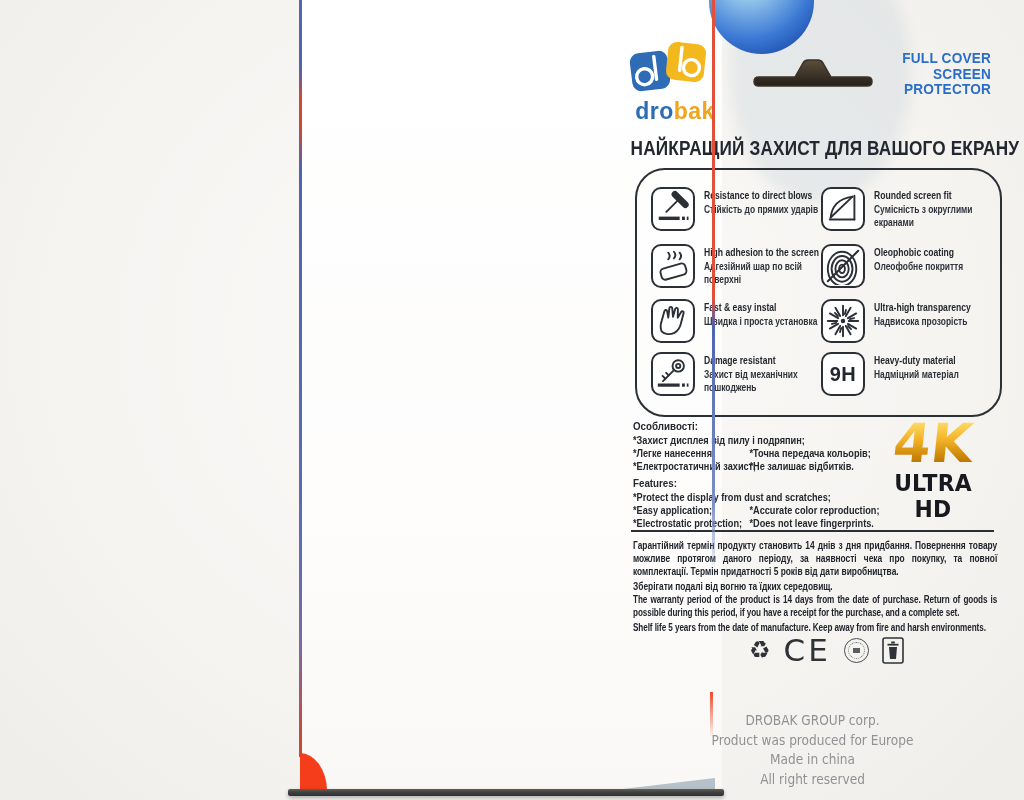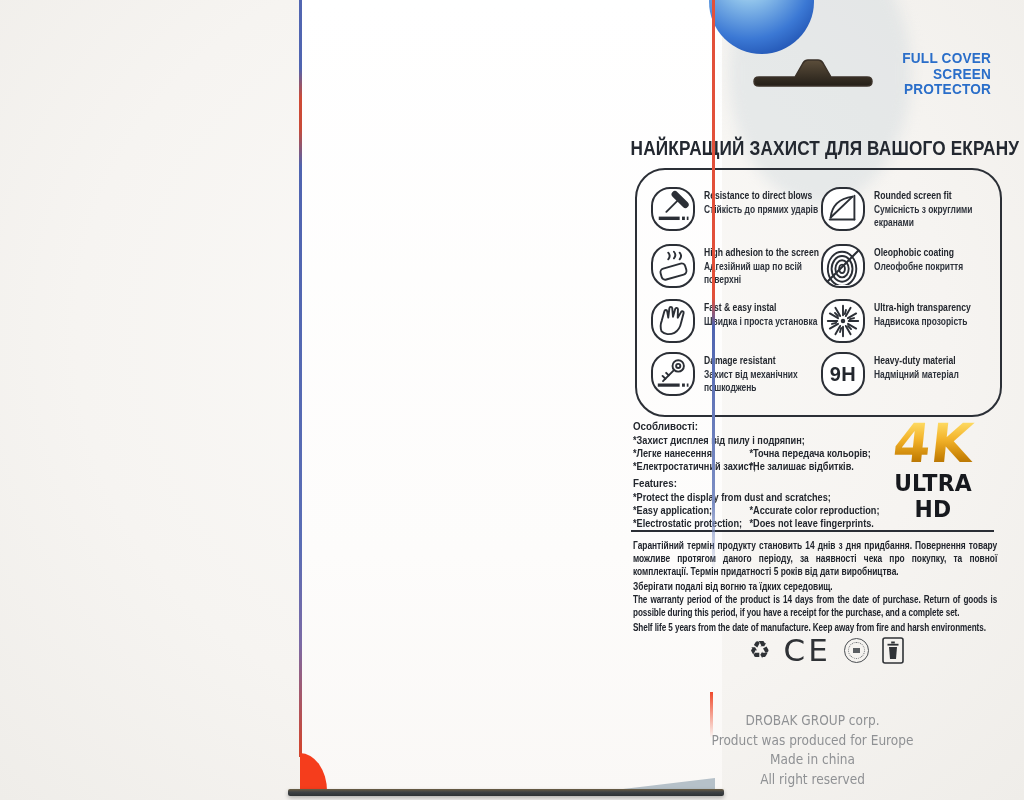--- a/index.html
+++ b/index.html
@@ -45,21 +45,21 @@
   
   .headline{position:absolute;left:300px;top:137px;width:423px;text-align:center;
       font-size:20px;font-weight:700;color:#232830;letter-spacing:.2px;
       transform:scaleX(.86);transform-origin:50% 0;white-space:nowrap;}
   
   .feat-box{position:absolute;left:334px;top:168px;width:363px;height:245px;
       border:2.6px solid #2b2f36;border-radius:30px;}
   .fi{position:absolute;display:flex;align-items:flex-start;}
   .fi.c1{left:14px;} .fi.c2{left:184px;}
   .fi.r1{top:17px;} .fi.r2{top:74px;} .fi.r3{top:129px;} .fi.r4{top:182px;}
-  .fi-icon{flex:0 0 auto;width:44px;height:44px;border:2.3px solid #2b2f36;border-radius:19px;
+  .fi-icon{flex:0 0 auto;width:44px;height:44px;border:2.3px solid #2b2f36;border-radius:10px;
       box-sizing:border-box;display:flex;align-items:center;justify-content:center;background:#fff;}
   .fi-icon svg{width:38px;height:38px;stroke:#2b2f36;fill:none;stroke-width:2;stroke-linecap:round;stroke-linejoin:round;}
   .nineh{font-size:20px;font-weight:700;color:#23272e;letter-spacing:.5px;}
   .fi-text{margin-left:9px;margin-top:2px;width:160px;transform:scaleX(.78);transform-origin:0 0;}
   .fi-text b{display:block;font-size:11px;font-weight:700;color:#23272e;line-height:13px;margin-bottom:1px;}
   .fi-text i{display:block;font-style:normal;font-size:10.8px;font-weight:600;color:#2d323b;line-height:12.6px;}
   
   .bullets{position:absolute;left:332px;width:345px;transform:scaleX(.85);transform-origin:0 0;
       color:#23272e;}
   .bullets.ua{top:420px;} .bullets.en{top:477px;}
@@ -107,20 +107,35 @@
     <svg class="hang-slot" viewBox="0 0 132 40">
       <defs>
         <linearGradient id="slotg" x1="0" y1="0" x2="0" y2="1">
           <stop offset="0" stop-color="#5c4e3b"></stop>
             <stop offset="1" stop-color="#241f18"></stop>
         </linearGradient>
       </defs>
       <path d="M12,21 H48 L56,7 Q58,4 61,4 H71 Q74,4 76,7 L84,21 H120 Q125,21 125,25.5 Q125,30 120,30 H12 Q7,30 7,25.5 Q7,21 12,21 Z" fill="url(#slotg)" stroke="#3a3128" stroke-width="1.5" stroke-linejoin="round"></path>
     </svg>
 
+    <div class="logo">
+      <div class="sq blue">
+        <svg width="38" height="38" viewBox="0 0 38 38">
+          <circle cx="13" cy="24" r="8" fill="none" stroke="#fff" stroke-width="3.4"></circle>
+          <line x1="24.5" y1="5" x2="24.5" y2="28" stroke="#fff" stroke-width="3.4" stroke-linecap="round"></line>
+        </svg>
+      </div>
+      <div class="sq yellow">
+        <svg width="38" height="38" viewBox="0 0 38 38">
+          <line x1="13.5" y1="5" x2="13.5" y2="28" stroke="#fff" stroke-width="3.4" stroke-linecap="round"></line>
+          <circle cx="25" cy="24" r="8" fill="none" stroke="#fff" stroke-width="3.4"></circle>
+        </svg>
+      </div>
+      <div class="logo-word"><span class="dro">dro</span><span class="bak">bak</span></div>
+    </div>
 
     <div class="fullcover">
       <div>FULL COVER</div>
       <div>SCREEN</div>
       <div>PROTECTOR</div>
     </div>
 
     <div class="headline">НАЙКРАЩИЙ ЗАХИСТ ДЛЯ ВАШОГО ЕКРАНУ</div>
 
     <div class="feat-box">

